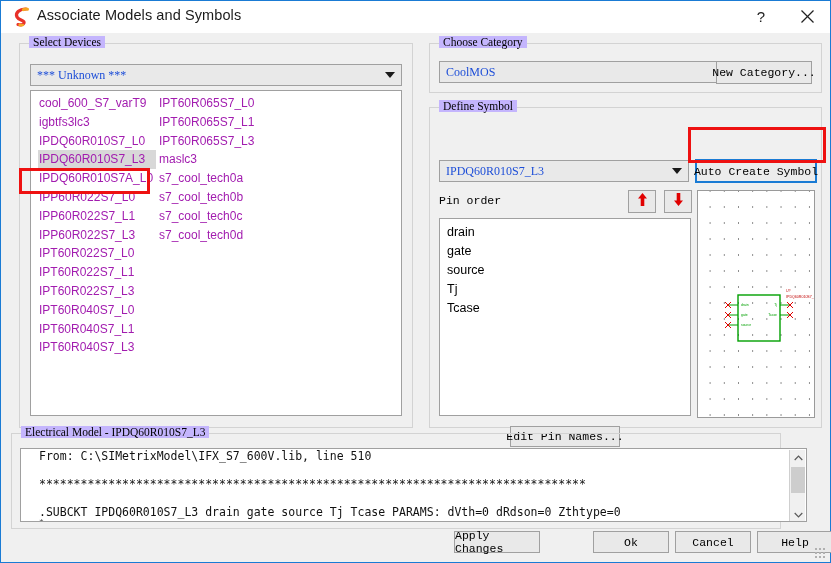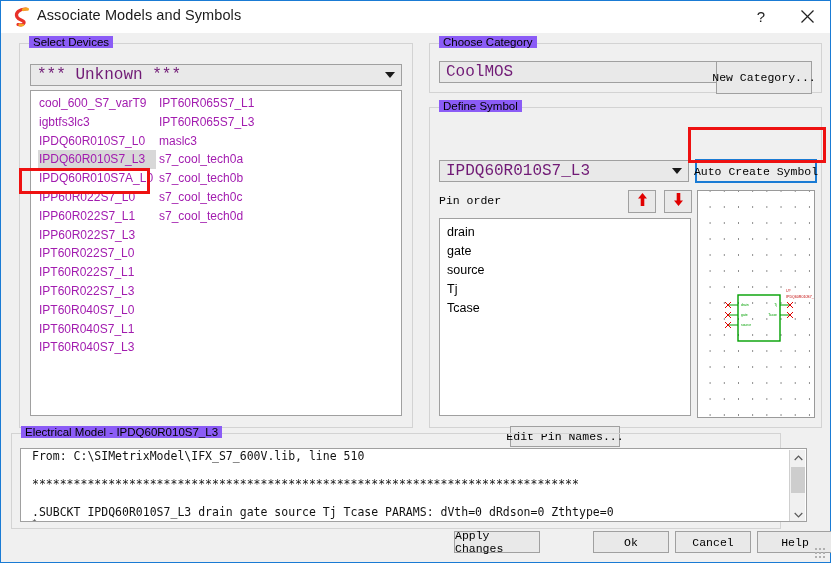--- a/index.html
+++ b/index.html
@@ -60,45 +60,45 @@
   
   .group {
     position: absolute;
     border: 1px solid #d3d3d3;
     background: transparent;
   }
   .group > .glabel {
     position: absolute;
     top: -8px; left: 9px;
     padding: 0 4px;
-    background: #8b5cf6;
-    font-family: Liberation Sans, sans-serif;
+    background: #c4b5fd;
+    font-family: Liberation Serif, serif;
     font-size: 11.5px;
     color: #000;
     white-space: nowrap;
   }
 
   #grp-devices  { left: 17px;  top: 10px;  width: 394px; height: 385px; }
   #grp-category { left: 427px; top: 10px;  width: 393px; height: 50px;  }
   #grp-symbol   { left: 427px; top: 74px;  width: 393px; height: 321px; }
   #grp-model    { left: 9px;  top: 400px; width: 770px; height: 96px;  }
 
   
   .combo {
     position: absolute;
     background: #e9e9e9;
     border: 1px solid #a0a0a0;
     height: 22px;
     display: flex;
     align-items: center;
   }
   .combo .ctext {
-    font-family: Liberation Mono, monospace;
-    font-size: 16px;
-    color: #701a75;
+    font-family: Liberation Serif, serif;
+    font-size: 12px;
+    color: #1d4ed8;
     padding-left: 6px;
     flex: 1;
     white-space: nowrap;
     overflow: hidden;
   }
   .combo .carrow {
     width: 22px; height: 100%;
     display: flex; align-items: center; justify-content: center;
   }
   .arrow-dn {
@@ -119,21 +119,21 @@
     border: 1px solid #a0a0a0;
     font-family: "Liberation Mono", monospace;
     font-size: 11.5px;
     color: #000;
     display: flex;
     align-items: center;
     justify-content: center;
     height: 22px;
     white-space: nowrap;
   }
-  #btn-new-category { left: 286px; top: 17px; width: 96px; height: 33px; }
+  #btn-new-category { left: 286px; top: 17px; width: 96px; height: 23px; }
   #btn-auto-create  { left: 265px; top: 51px; width: 122px; height: 24px;
                       border: 2px solid #1a7bd4; background: #ececec; }
   #btn-edit-pins    { left: 80px;  top: 318px; width: 110px; height: 21px; }
 
   
   #device-list {
     position: absolute;
     left: 10px; top: 46px;
     width: 372px; height: 326px;
     background: #ffffff;
@@ -223,21 +223,21 @@
     border: 1px solid #a0a0a0;
     overflow: hidden;
   }
   .mline {
     font-family: "DejaVu Sans Mono", monospace;
     font-size: 11.5px;
     color: #111;
     white-space: pre;
     height: 14px;
     line-height: 14px;
-    padding-left: 11px;
+    padding-left: 18px;
     overflow: hidden;
   }
   .mline.tiny { font-size: 8px; height: 9px; line-height: 9px; }
 
   #model-scroll {
     position: absolute;
     right: 1px; top: 1px;
     width: 16px; height: 72px;
     background: #f0f0f0;
     border-left: 1px solid #cfcfcf;
@@ -343,20 +343,21 @@
             <div class="dev-item">IPP60R022S7_L1</div>
             <div class="dev-item">IPP60R022S7_L3</div>
             <div class="dev-item">IPT60R022S7_L0</div>
             <div class="dev-item">IPT60R022S7_L1</div>
             <div class="dev-item">IPT60R022S7_L3</div>
             <div class="dev-item">IPT60R040S7_L0</div>
             <div class="dev-item">IPT60R040S7_L1</div>
             <div class="dev-item">IPT60R040S7_L3</div>
           </div>
         <div class="dev-col" id="dev-col-2">
+            <div class="dev-item">IPT60R065S7_L0</div>
             <div class="dev-item">IPT60R065S7_L1</div>
             <div class="dev-item">IPT60R065S7_L3</div>
             <div class="dev-item">maslc3</div>
             <div class="dev-item">s7_cool_tech0a</div>
             <div class="dev-item">s7_cool_tech0b</div>
             <div class="dev-item">s7_cool_tech0c</div>
             <div class="dev-item">s7_cool_tech0d</div>
           </div>
       </div>
     </div>

